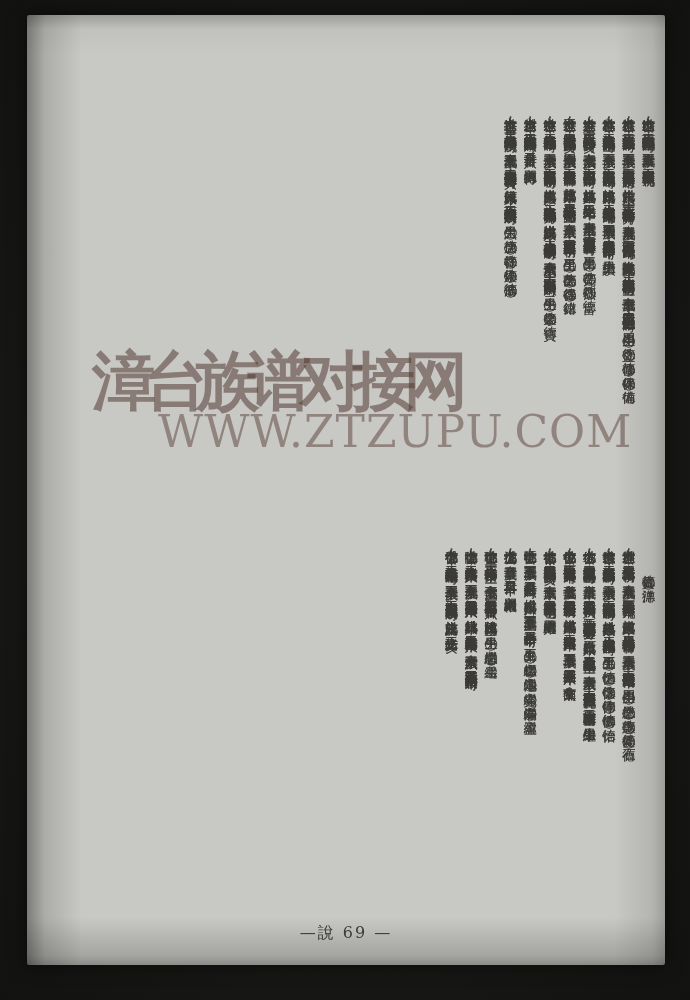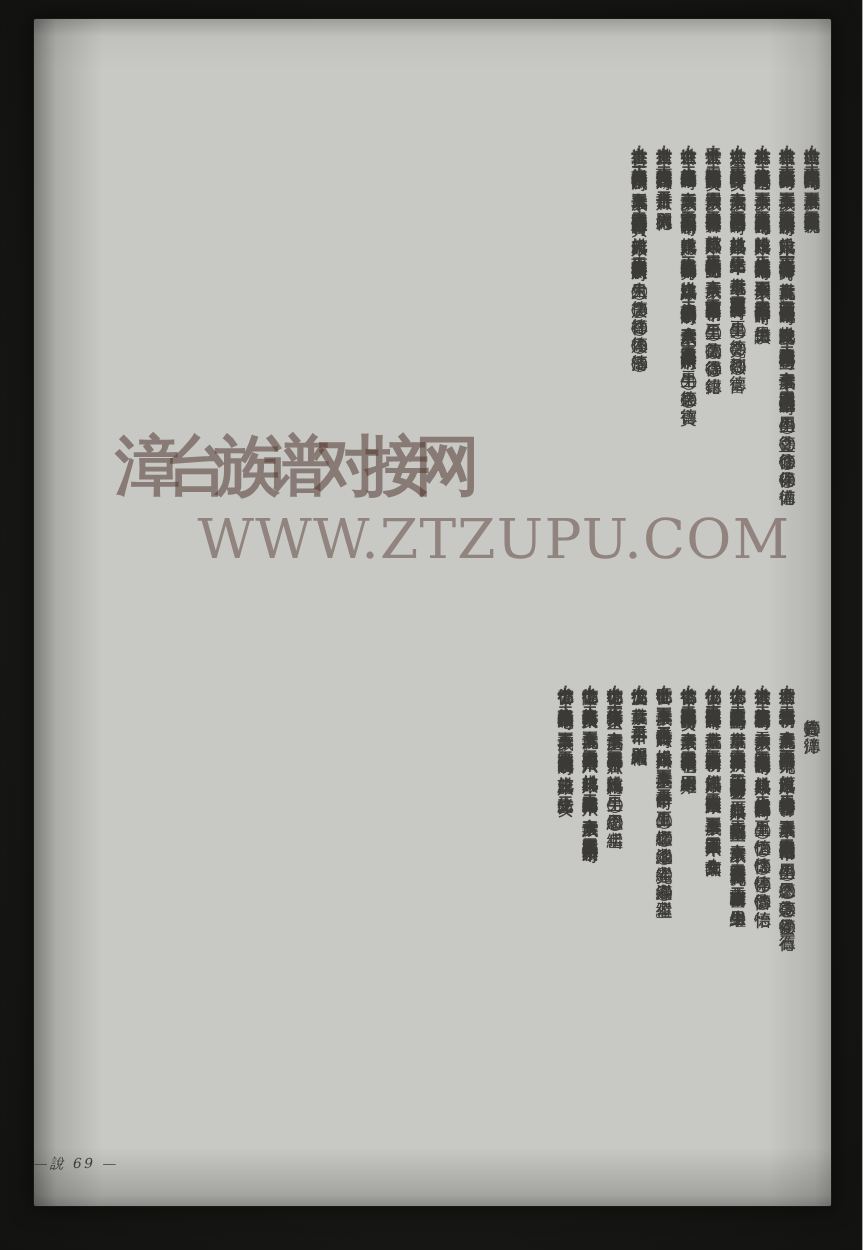--- a/index.html
+++ b/index.html
@@ -47,35 +47,35 @@
     padding-inline-start:2em;
   }
   .entry.cont{
     text-indent:0;
     padding-inline-start:2em;
   }
   .footer{
     position:absolute;
     left:0;right:0;
     top:908px;
-    font-size:11px;
+    text-align:center;
+    font-size:16px;
     letter-spacing:2px;
     color:#3d3c39;
-    font-style:italic;
   }
   .wm{
     position:absolute;
     left:0;top:0;width:100%;height:100%;
     pointer-events:none;
     mix-blend-mode:multiply;
   }
   .wm-title{
     position:absolute;
     left:92px;top:338px;
-    font-size:52px;
+    font-size:64px;
     font-weight:bold;
     letter-spacing:-12px;
     color:rgba(108,74,66,0.55);
     white-space:nowrap;
   }
   .wm-url{
     position:absolute;
     left:158px;top:406px;
     font-size:44px;
     font-weight:normal;

